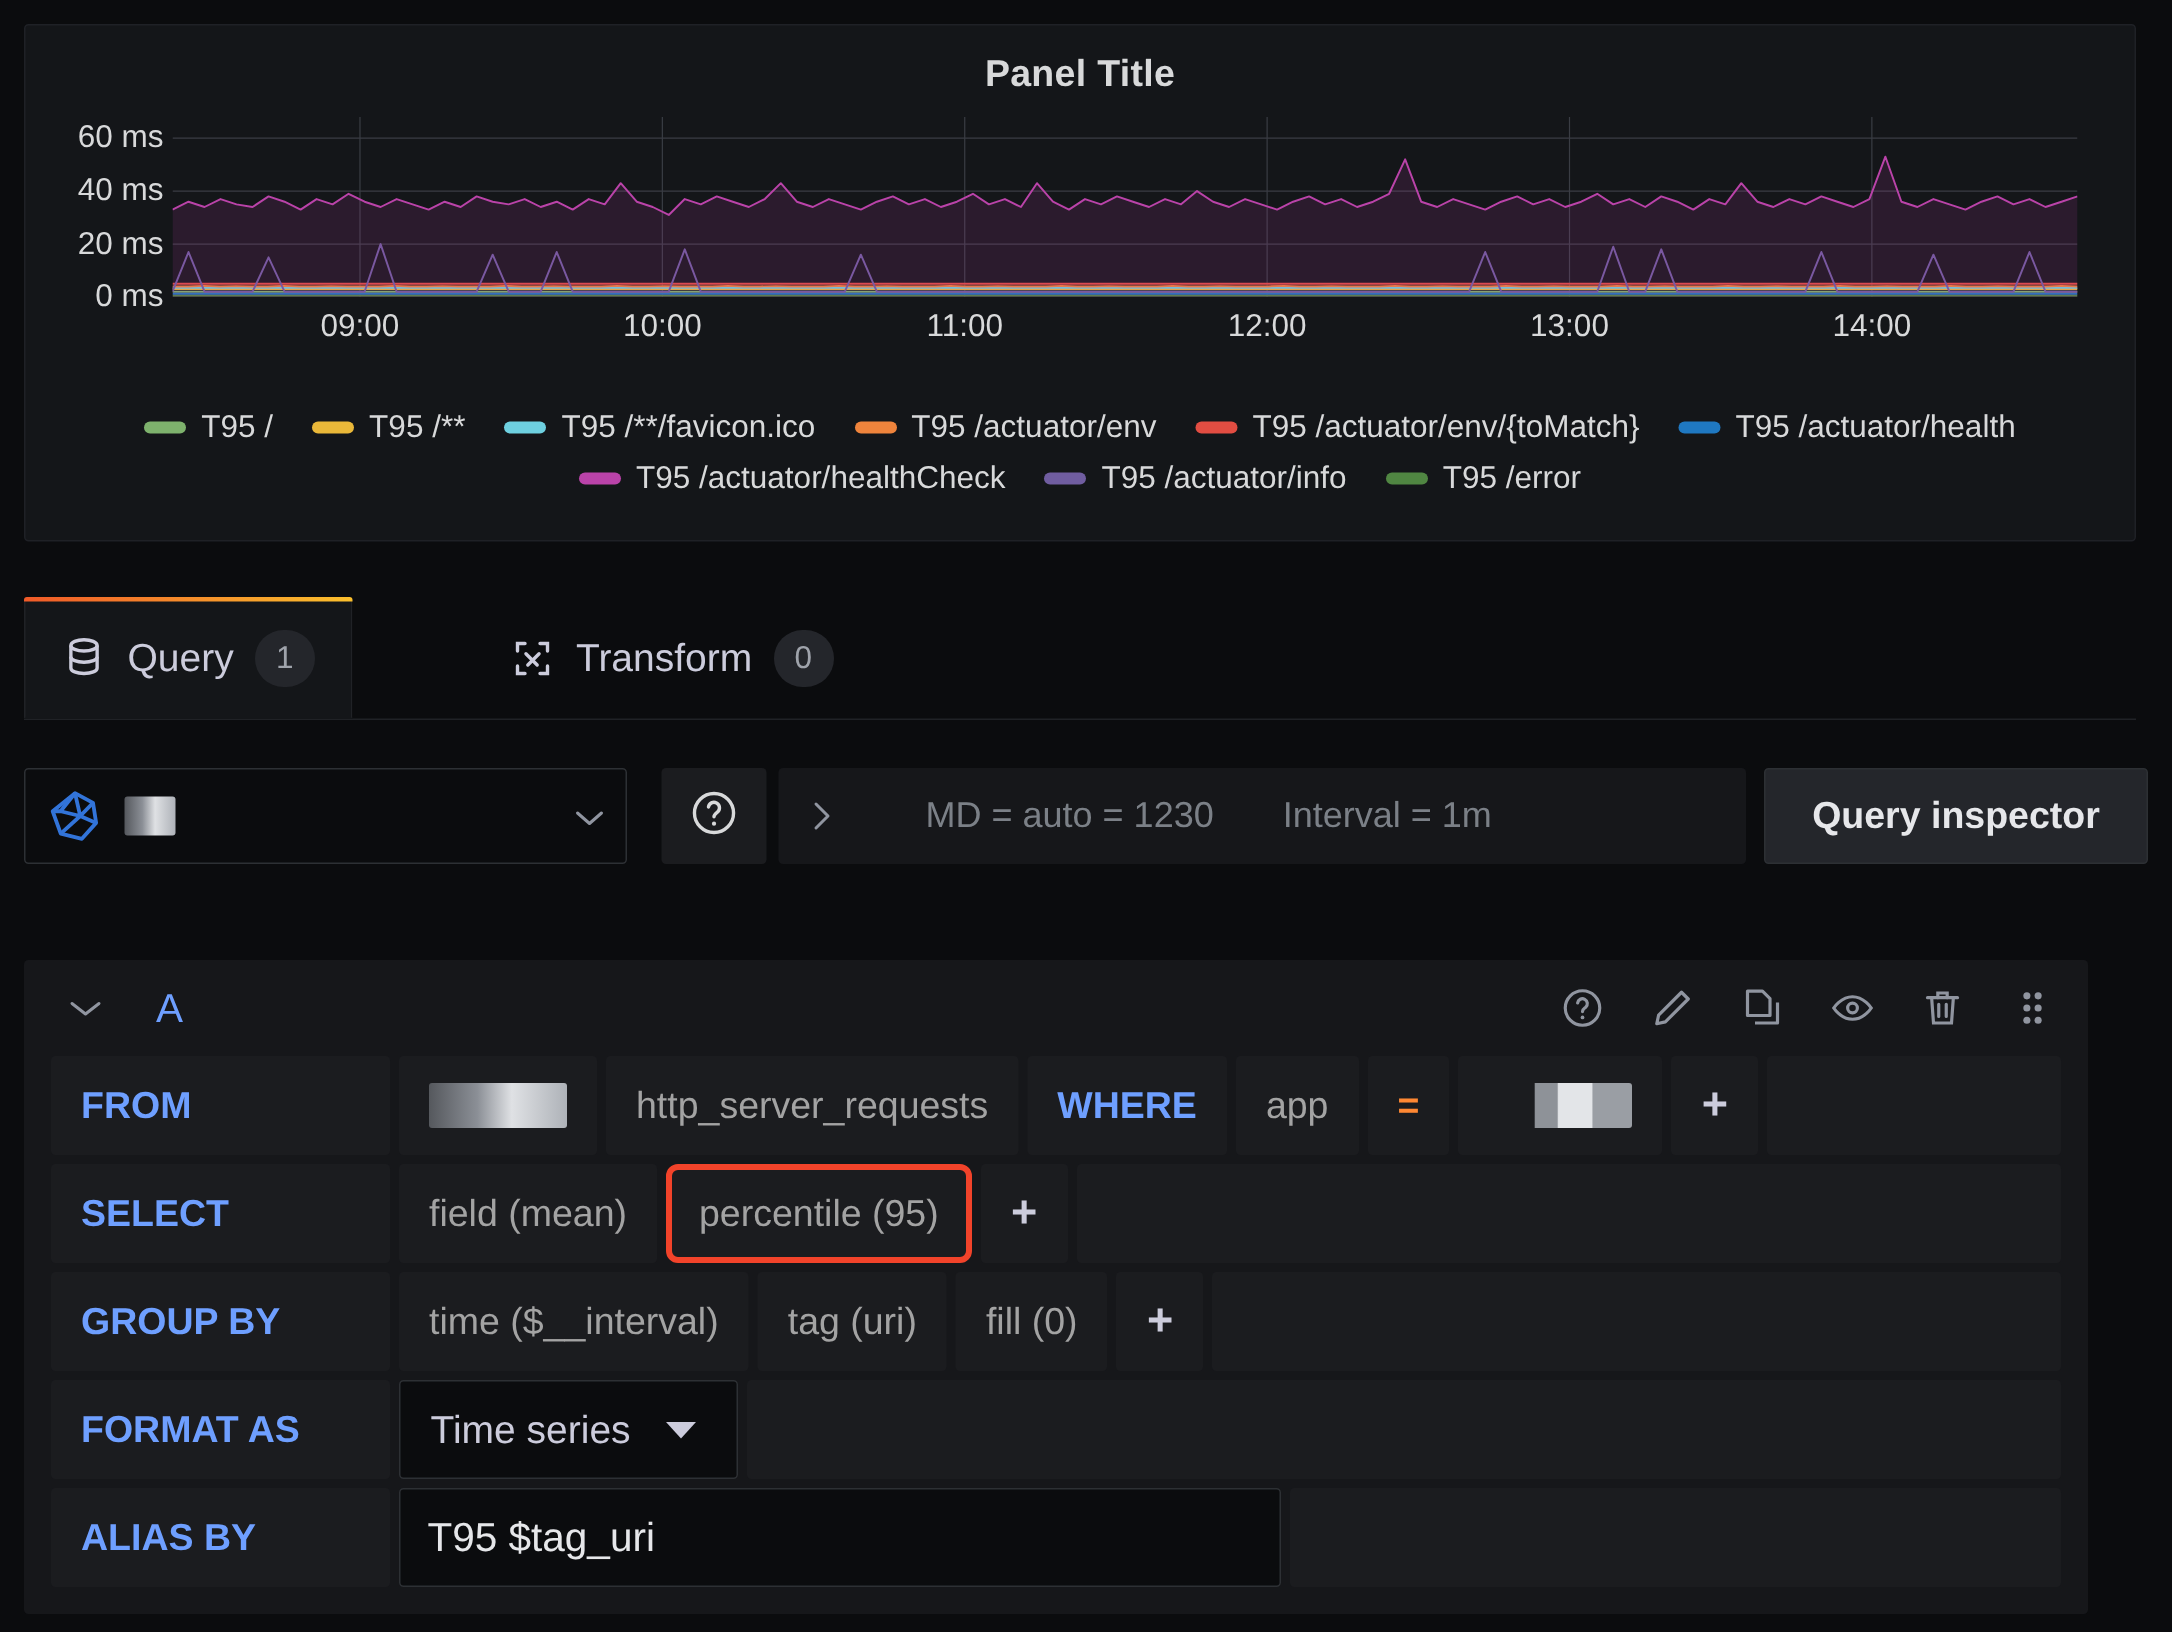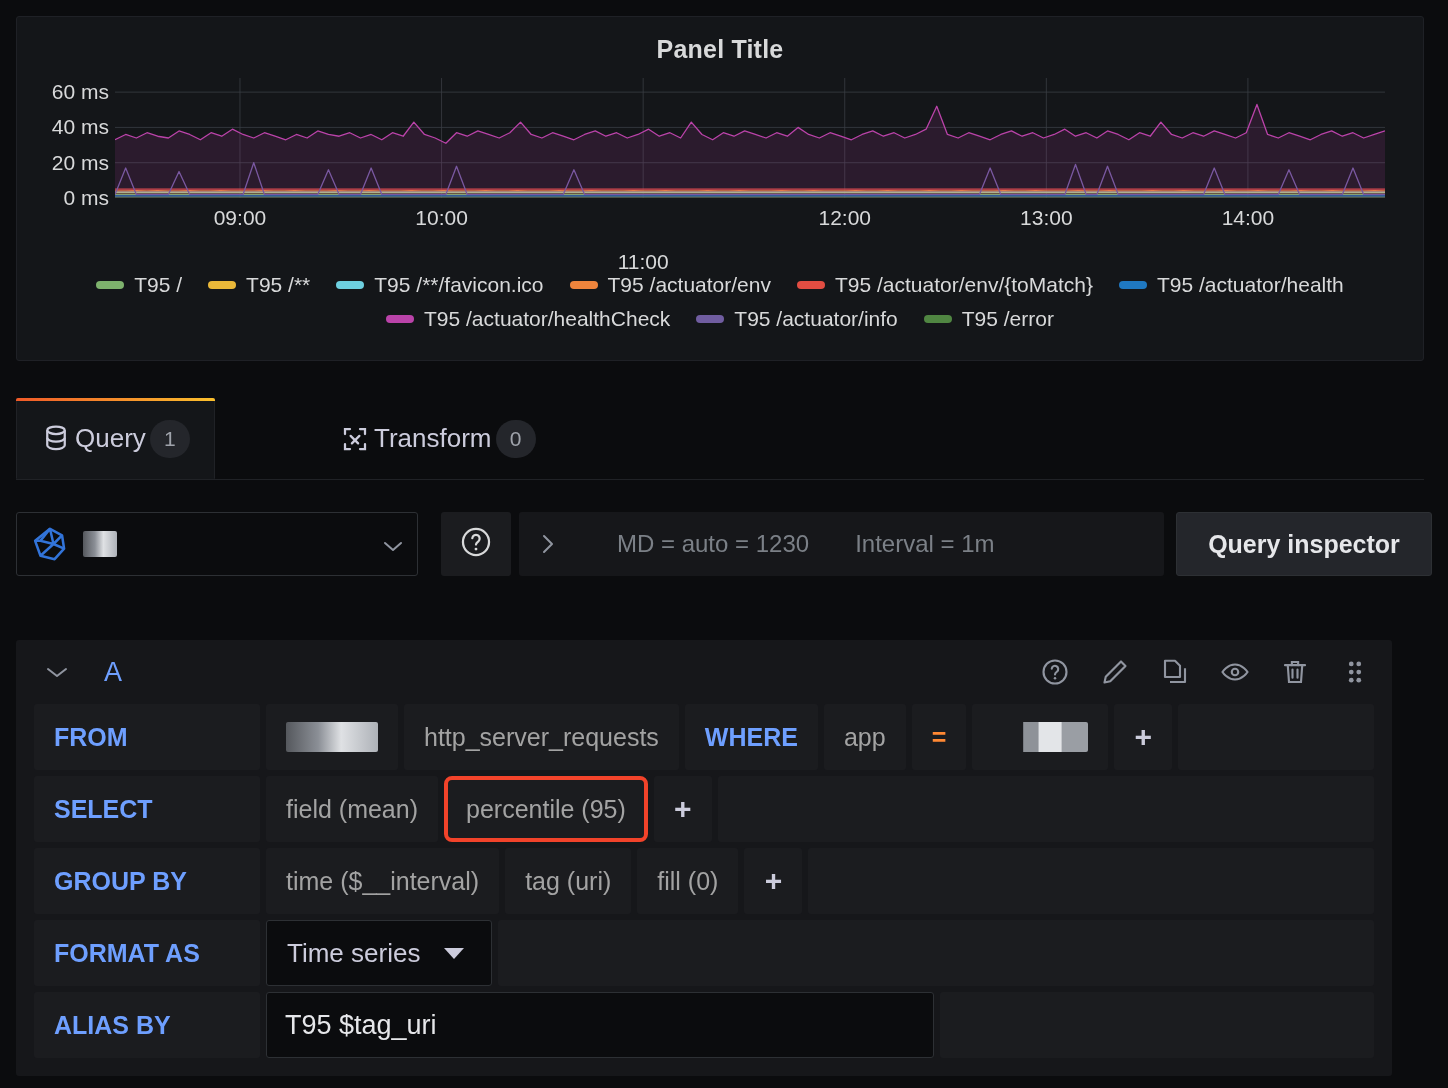--- a/index.html
+++ b/index.html
@@ -48,21 +48,21 @@
   .legend-swatch { width: 28px; height: 8px; border-radius: 4px; flex: none; }
   .legend-label { color: #d8d9da; font-size: 21px; white-space: nowrap; }
 
   
   .tabbar {
     position: absolute; left: 16px; top: 398px; width: 1408px; height: 82px;
     border-bottom: 1px solid #202226;
   }
   .tab {
     position: absolute; top: 0; height: 81px; display: flex; align-items: center;
-    gap: 4px; padding: 0 24px; cursor: pointer;
+    gap: 14px; padding: 0 24px; cursor: pointer;
   }
   .tab.active {
     background: #141619; border: 1px solid #202226; border-bottom: 1px solid #141619;
     border-radius: 3px 3px 0 0;
   }
   .tab.active::before {
     content: ""; position: absolute; left: -1px; right: -1px; top: -1px; height: 3px;
     background: linear-gradient(90deg,#f05a28 0%,#fbc02d 100%);
     border-radius: 2px 2px 0 0;
   }
@@ -150,21 +150,21 @@
     display: flex; align-items: center; gap: 24px; padding: 12px 20px;
     color: #ccccdc; font-size: 26px; cursor: pointer;
   }
   .caret-down {
     width: 0; height: 0; border-left: 10px solid transparent;
     border-right: 10px solid transparent; border-top: 11px solid #ccccdc;
   }
   .seg-input {
     background: #0b0c0e; border: 1px solid #2d3034; border-radius: 3px;
     color: #e6e7ea; font-size: 27px; padding: 0 18px; display: flex;
-    align-items: center; width: 668px; cursor: text;
+    align-items: center; width: 588px; cursor: text;
   }
 </style>
 </head>
 <body>
 
 <div class="root">
 
   <div class="panel">
     <div class="panel-title">Panel Title</div>
 
@@ -195,21 +195,21 @@
             <path d="M0.00 112.94 L8.33 112.94 L16.67 112.59 L25.00 112.94 L33.33 112.76 L41.67 112.94 L50.00 112.94 L58.33 112.59 L66.67 112.94 L75.00 112.94 L83.33 112.76 L91.67 112.94 L100.00 112.94 L108.33 112.94 L116.67 112.59 L125.00 112.94 L133.33 112.94 L141.67 112.76 L150.00 112.94 L158.33 112.94 L166.67 112.94 L175.00 112.59 L183.33 112.94 L191.67 112.94 L200.00 112.76 L208.33 112.94 L216.67 112.94 L225.00 112.94 L233.33 112.59 L241.67 112.94 L250.00 112.94 L258.33 112.76 L266.67 112.94 L275.00 112.94 L283.33 112.94 L291.67 112.59 L300.00 112.94 L308.33 112.94 L316.67 112.76 L325.00 112.94 L333.33 112.94 L341.67 112.94 L350.00 112.59 L358.33 112.94 L366.67 112.94 L375.00 112.76 L383.33 112.94 L391.67 112.94 L400.00 112.94 L408.33 112.59 L416.67 112.94 L425.00 112.94 L433.33 112.76 L441.67 112.94 L450.00 112.94 L458.33 112.94 L466.67 112.59 L475.00 112.94 L483.33 112.94 L491.67 112.76 L500.00 112.94 L508.33 112.94 L516.67 112.94 L525.00 112.59 L533.33 112.94 L541.67 112.94 L550.00 112.76 L558.33 112.94 L566.67 112.94 L575.00 112.94 L583.33 112.59 L591.67 112.94 L600.00 112.94 L608.33 112.76 L616.67 112.94 L625.00 112.94 L633.33 112.94 L641.67 112.59 L650.00 112.94 L658.33 112.94 L666.67 112.76 L675.00 112.94 L683.33 112.94 L691.67 112.94 L700.00 112.59 L708.33 112.94 L716.67 112.94 L725.00 112.76 L733.33 112.94 L741.67 112.94 L750.00 112.94 L758.33 112.59 L766.67 112.94 L775.00 112.94 L783.33 112.76 L791.67 112.94 L800.00 112.94 L808.33 112.94 L816.67 112.59 L825.00 112.94 L833.33 112.94 L841.67 112.76 L850.00 112.94 L858.33 112.94 L866.67 112.94 L875.00 112.59 L883.33 112.94 L891.67 112.94 L900.00 112.76 L908.33 112.94 L916.67 112.94 L925.00 112.94 L933.33 112.59 L941.67 112.94 L950.00 112.94 L958.33 112.76 L966.67 112.94 L975.00 112.94 L983.33 112.94 L991.67 112.59 L1000.00 112.94" fill="none" stroke="#ef843c" stroke-width="1.3" vector-effect="non-scaling-stroke" stroke-linejoin="round"></path>
             <path d="M0.00 111.18 L8.40 111.18 L16.81 111.18 L25.21 111.18 L33.61 111.18 L42.02 111.18 L50.42 111.18 L58.82 111.18 L67.23 111.18 L75.63 111.18 L84.03 111.18 L92.44 111.18 L100.84 111.18 L109.24 111.18 L117.65 111.18 L126.05 111.18 L134.45 111.18 L142.86 111.18 L151.26 111.18 L159.66 111.18 L168.07 111.18 L176.47 111.18 L184.87 111.18 L193.28 111.18 L201.68 111.18 L210.08 111.18 L218.49 111.18 L226.89 111.18 L235.29 111.18 L243.70 111.18 L252.10 111.18 L260.50 111.18 L268.91 111.18 L277.31 111.18 L285.71 111.18 L294.12 111.18 L302.52 111.18 L310.92 111.18 L319.33 111.18 L327.73 111.18 L336.13 111.18 L344.54 111.18 L352.94 111.18 L361.34 111.18 L369.75 111.18 L378.15 111.18 L386.55 111.18 L394.96 111.18 L403.36 111.18 L411.76 111.18 L420.17 111.18 L428.57 111.18 L436.97 111.18 L445.38 111.18 L453.78 111.18 L462.18 111.18 L470.59 111.18 L478.99 111.18 L487.39 111.18 L495.80 111.18 L504.20 111.18 L512.61 111.18 L521.01 111.18 L529.41 111.18 L537.82 111.18 L546.22 111.18 L554.62 111.18 L563.03 111.18 L571.43 111.18 L579.83 111.18 L588.24 111.18 L596.64 111.18 L605.04 111.18 L613.45 111.18 L621.85 111.18 L630.25 111.18 L638.66 111.18 L647.06 111.18 L655.46 111.18 L663.87 111.18 L672.27 111.18 L680.67 111.18 L689.08 111.18 L697.48 111.18 L705.88 111.18 L714.29 111.18 L722.69 111.18 L731.09 111.18 L739.50 111.18 L747.90 111.18 L756.30 111.18 L764.71 111.18 L773.11 111.18 L781.51 111.18 L789.92 111.18 L798.32 111.18 L806.72 111.18 L815.13 111.18 L823.53 111.18 L831.93 111.18 L840.34 111.18 L848.74 111.18 L857.14 111.18 L865.55 111.18 L873.95 111.18 L882.35 111.18 L890.76 111.18 L899.16 111.18 L907.56 111.18 L915.97 111.18 L924.37 111.18 L932.77 111.18 L941.18 111.18 L949.58 111.18 L957.98 111.18 L966.39 111.18 L974.79 111.18 L983.19 111.18 L991.60 111.18 L1000.00 111.18" fill="none" stroke="#e24d42" stroke-width="1.3" vector-effect="non-scaling-stroke" stroke-linejoin="round"></path>
             <path d="M0.00 116.47 L8.40 90.00 L16.81 116.47 L25.21 116.47 L33.61 116.47 L42.02 116.47 L50.42 93.53 L58.82 116.47 L67.23 116.47 L75.63 116.47 L84.03 116.47 L92.44 116.47 L100.84 116.47 L109.24 84.71 L117.65 116.47 L126.05 116.47 L134.45 116.47 L142.86 116.47 L151.26 116.47 L159.66 116.47 L168.07 91.76 L176.47 116.47 L184.87 116.47 L193.28 116.47 L201.68 90.00 L210.08 116.47 L218.49 116.47 L226.89 116.47 L235.29 116.47 L243.70 116.47 L252.10 116.47 L260.50 116.47 L268.91 88.24 L277.31 116.47 L285.71 116.47 L294.12 116.47 L302.52 116.47 L310.92 116.47 L319.33 116.47 L327.73 116.47 L336.13 116.47 L344.54 116.47 L352.94 116.47 L361.34 91.76 L369.75 116.47 L378.15 116.47 L386.55 116.47 L394.96 116.47 L403.36 116.47 L411.76 116.47 L420.17 116.47 L428.57 116.47 L436.97 116.47 L445.38 116.47 L453.78 116.47 L462.18 116.47 L470.59 116.47 L478.99 116.47 L487.39 116.47 L495.80 116.47 L504.20 116.47 L512.61 116.47 L521.01 116.47 L529.41 116.47 L537.82 116.47 L546.22 116.47 L554.62 116.47 L563.03 116.47 L571.43 116.47 L579.83 116.47 L588.24 116.47 L596.64 116.47 L605.04 116.47 L613.45 116.47 L621.85 116.47 L630.25 116.47 L638.66 116.47 L647.06 116.47 L655.46 116.47 L663.87 116.47 L672.27 116.47 L680.67 116.47 L689.08 90.00 L697.48 116.47 L705.88 116.47 L714.29 116.47 L722.69 116.47 L731.09 116.47 L739.50 116.47 L747.90 116.47 L756.30 86.47 L764.71 116.47 L773.11 116.47 L781.51 88.24 L789.92 116.47 L798.32 116.47 L806.72 116.47 L815.13 116.47 L823.53 116.47 L831.93 116.47 L840.34 116.47 L848.74 116.47 L857.14 116.47 L865.55 90.00 L873.95 116.47 L882.35 116.47 L890.76 116.47 L899.16 116.47 L907.56 116.47 L915.97 116.47 L924.37 91.76 L932.77 116.47 L941.18 116.47 L949.58 116.47 L957.98 116.47 L966.39 116.47 L974.79 90.00 L983.19 116.47 L991.60 116.47 L1000.00 116.47" fill="none" stroke="#705da0" stroke-width="1.3" vector-effect="non-scaling-stroke" stroke-linejoin="round"></path>
             <path d="M0.00 61.76 L8.40 56.47 L16.81 60.00 L25.21 54.71 L33.61 58.24 L42.02 60.00 L50.42 52.94 L58.82 56.47 L67.23 61.76 L75.63 54.71 L84.03 58.24 L92.44 51.18 L100.84 56.47 L109.24 60.00 L117.65 54.71 L126.05 58.24 L134.45 61.76 L142.86 56.47 L151.26 60.00 L159.66 52.94 L168.07 56.47 L176.47 58.24 L184.87 54.71 L193.28 60.00 L201.68 56.47 L210.08 61.76 L218.49 54.71 L226.89 58.24 L235.29 44.12 L243.70 56.47 L252.10 60.00 L260.50 65.29 L268.91 54.71 L277.31 58.24 L285.71 52.94 L294.12 56.47 L302.52 60.00 L310.92 54.71 L319.33 44.12 L327.73 56.47 L336.13 60.00 L344.54 54.71 L352.94 58.24 L361.34 61.76 L369.75 56.47 L378.15 52.94 L386.55 58.24 L394.96 54.71 L403.36 60.00 L411.76 56.47 L420.17 51.18 L428.57 58.24 L436.97 54.71 L445.38 60.00 L453.78 44.12 L462.18 56.47 L470.59 61.76 L478.99 54.71 L487.39 58.24 L495.80 52.94 L504.20 56.47 L512.61 60.00 L521.01 54.71 L529.41 58.24 L537.82 49.41 L546.22 56.47 L554.62 60.00 L563.03 54.71 L571.43 58.24 L579.83 61.76 L588.24 56.47 L596.64 52.94 L605.04 58.24 L613.45 54.71 L621.85 60.00 L630.25 56.47 L638.66 51.18 L647.06 28.24 L655.46 56.47 L663.87 60.00 L672.27 54.71 L680.67 58.24 L689.08 61.76 L697.48 56.47 L705.88 52.94 L714.29 58.24 L722.69 54.71 L731.09 60.00 L739.50 56.47 L747.90 51.18 L756.30 58.24 L764.71 54.71 L773.11 60.00 L781.51 52.94 L789.92 56.47 L798.32 61.76 L806.72 54.71 L815.13 58.24 L823.53 44.12 L831.93 56.47 L840.34 60.00 L848.74 54.71 L857.14 58.24 L865.55 52.94 L873.95 56.47 L882.35 60.00 L890.76 54.71 L899.16 26.47 L907.56 56.47 L915.97 60.00 L924.37 54.71 L932.77 58.24 L941.18 61.76 L949.58 56.47 L957.98 52.94 L966.39 58.24 L974.79 54.71 L983.19 60.00 L991.60 56.47 L1000.00 52.94 L1000 120 L0 120 Z" fill="#ba43a9" fill-opacity="0.14" stroke="none"></path>
             <path d="M0.00 61.76 L8.40 56.47 L16.81 60.00 L25.21 54.71 L33.61 58.24 L42.02 60.00 L50.42 52.94 L58.82 56.47 L67.23 61.76 L75.63 54.71 L84.03 58.24 L92.44 51.18 L100.84 56.47 L109.24 60.00 L117.65 54.71 L126.05 58.24 L134.45 61.76 L142.86 56.47 L151.26 60.00 L159.66 52.94 L168.07 56.47 L176.47 58.24 L184.87 54.71 L193.28 60.00 L201.68 56.47 L210.08 61.76 L218.49 54.71 L226.89 58.24 L235.29 44.12 L243.70 56.47 L252.10 60.00 L260.50 65.29 L268.91 54.71 L277.31 58.24 L285.71 52.94 L294.12 56.47 L302.52 60.00 L310.92 54.71 L319.33 44.12 L327.73 56.47 L336.13 60.00 L344.54 54.71 L352.94 58.24 L361.34 61.76 L369.75 56.47 L378.15 52.94 L386.55 58.24 L394.96 54.71 L403.36 60.00 L411.76 56.47 L420.17 51.18 L428.57 58.24 L436.97 54.71 L445.38 60.00 L453.78 44.12 L462.18 56.47 L470.59 61.76 L478.99 54.71 L487.39 58.24 L495.80 52.94 L504.20 56.47 L512.61 60.00 L521.01 54.71 L529.41 58.24 L537.82 49.41 L546.22 56.47 L554.62 60.00 L563.03 54.71 L571.43 58.24 L579.83 61.76 L588.24 56.47 L596.64 52.94 L605.04 58.24 L613.45 54.71 L621.85 60.00 L630.25 56.47 L638.66 51.18 L647.06 28.24 L655.46 56.47 L663.87 60.00 L672.27 54.71 L680.67 58.24 L689.08 61.76 L697.48 56.47 L705.88 52.94 L714.29 58.24 L722.69 54.71 L731.09 60.00 L739.50 56.47 L747.90 51.18 L756.30 58.24 L764.71 54.71 L773.11 60.00 L781.51 52.94 L789.92 56.47 L798.32 61.76 L806.72 54.71 L815.13 58.24 L823.53 44.12 L831.93 56.47 L840.34 60.00 L848.74 54.71 L857.14 58.24 L865.55 52.94 L873.95 56.47 L882.35 60.00 L890.76 54.71 L899.16 26.47 L907.56 56.47 L915.97 60.00 L924.37 54.71 L932.77 58.24 L941.18 61.76 L949.58 56.47 L957.98 52.94 L966.39 58.24 L974.79 54.71 L983.19 60.00 L991.60 56.47 L1000.00 52.94" fill="none" stroke="#ba43a9" stroke-width="1.3" vector-effect="non-scaling-stroke" stroke-linejoin="round"></path>
           </svg>
       </div>
       <div class="xaxis" id="xaxis">
           <div class="xtick" style="left: 9.84127%;">09:00</div>
           <div class="xtick" style="left: 25.7143%;">10:00</div>
-          <div class="xtick" style="left: 41.5873%; margin-top: 44px;">11:00</div>
+          <div class="xtick" style="left: 41.5873%;">11:00</div>
           <div class="xtick" style="left: 57.4603%;">12:00</div>
           <div class="xtick" style="left: 73.3333%;">13:00</div>
           <div class="xtick" style="left: 89.2063%;">14:00</div>
         </div>
     </div>
 
     <div class="legend" id="legend">
         <div class="legend-item">
           <span class="legend-swatch" style="background: rgb(126, 178, 109);"></span>
           <span class="legend-label">T95 /</span>

